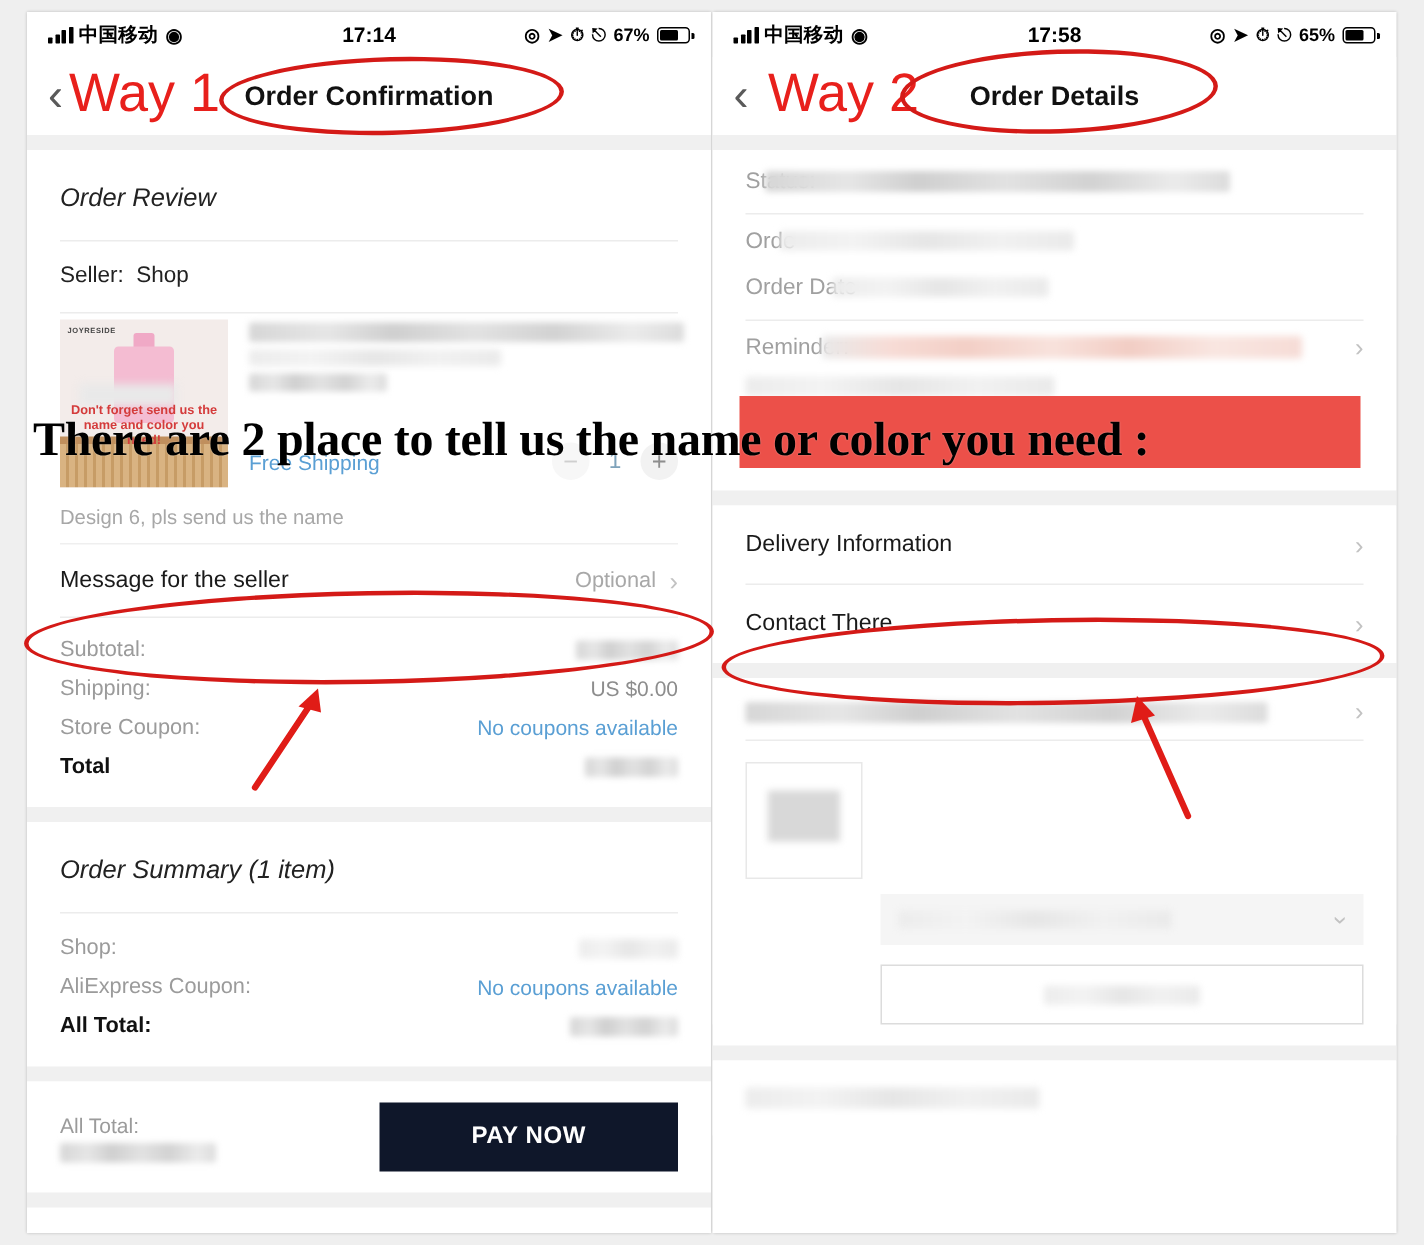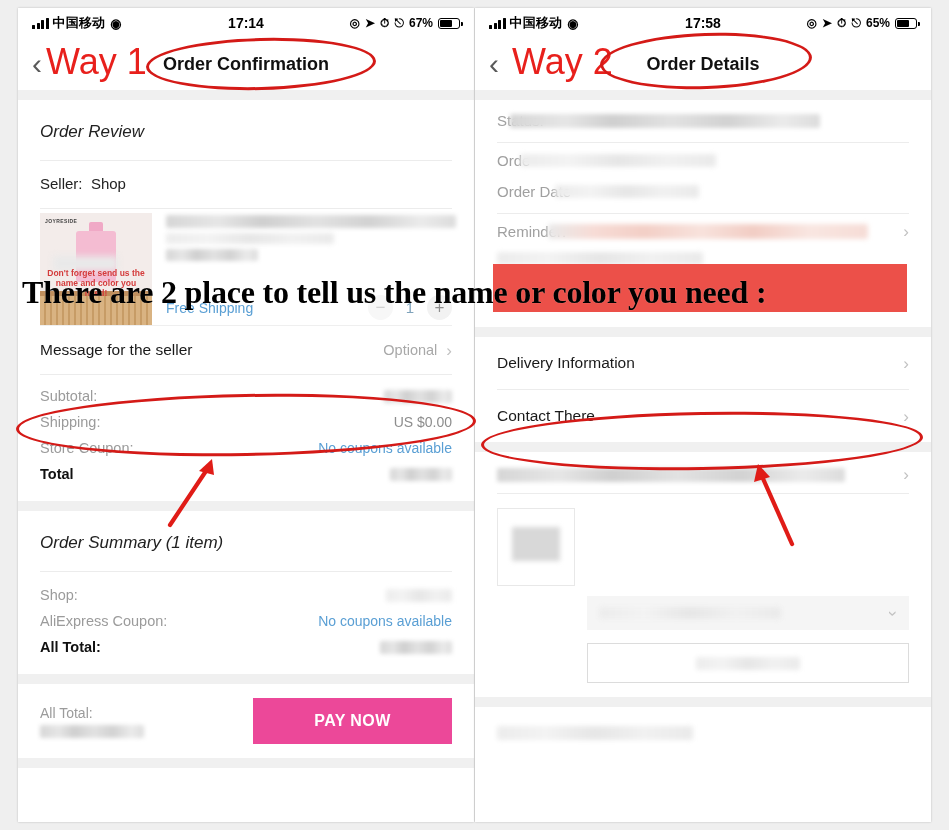--- a/index.html
+++ b/index.html
@@ -159,21 +159,21 @@
   .chev{color:#c2c2c2;font-size:17px;line-height:1;font-weight:300;}
 
   
   .paybar{
     display:flex;align-items:center;justify-content:space-between;
     padding:14px 22px;background:#fff;
   }
   .paybar .pb-left{display:flex;flex-direction:column;gap:4px;}
   .pb-total{font-size:14px;color:#9b9b9b;}
   .paynow{
-    background:#ec4899;color:#fff;border:none;
+    background:#0f172a;color:#fff;border:none;
     font-size:16px;font-weight:bold;letter-spacing:.4px;
     padding:14px 0;width:199px;text-align:center;cursor:pointer;
     font-family:"Liberation Sans", sans-serif;
   }
 
   
   .r-row{display:flex;align-items:center;gap:8px;padding:7px 0;font-size:15px;}
   .r-lbl{color:#a0a0a0;white-space:nowrap;}
   .nav-row{
     display:flex;align-items:center;justify-content:space-between;
@@ -286,20 +286,21 @@
             <span class="link-blue">Free Shipping</span>
             <span class="stepper">
               <span class="stp dis">−</span>
               <span class="qty">1</span>
               <span class="stp">+</span>
             </span>
           </div>
         </div>
       </div>
 
+      <div class="design-note">Design 6, pls send us the name</div>
 
       <div class="msg-row">
         <span class="msg-left">Message for the seller</span>
         <span class="msg-right">
           <span>Optional</span>
           <span class="chev">›</span>
         </span>
       </div>
       <div class="thin-line"></div>
 

